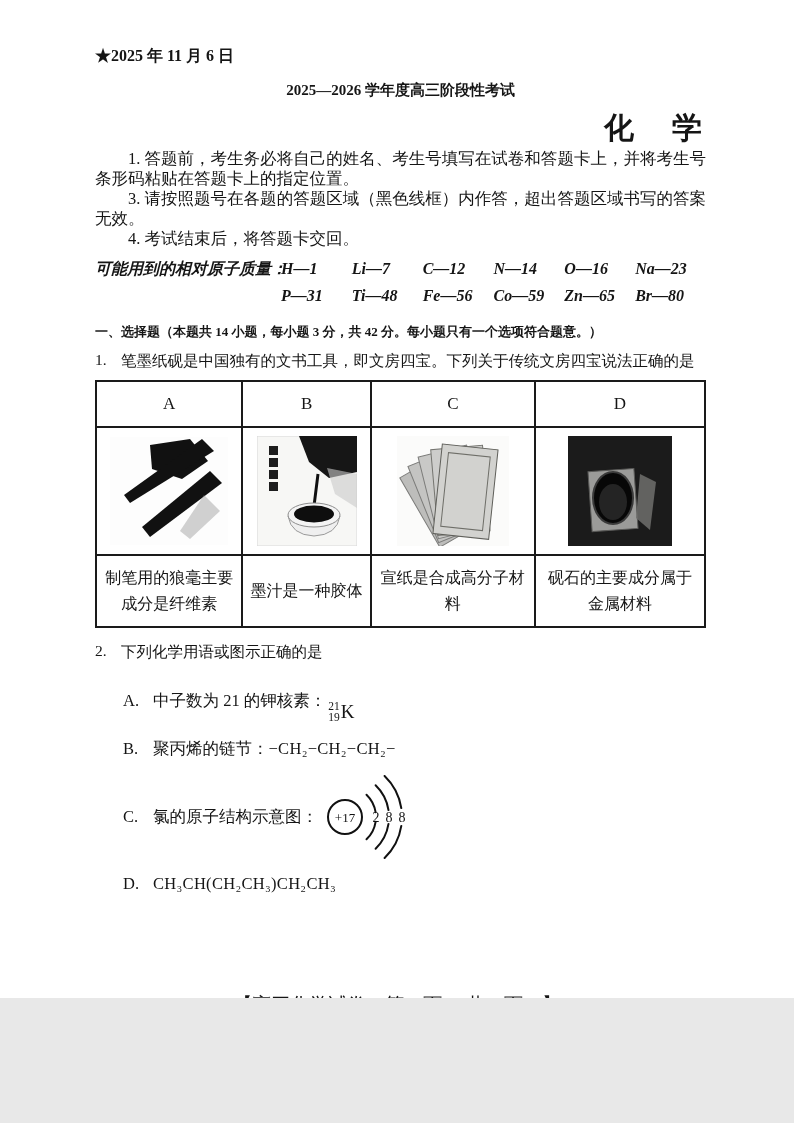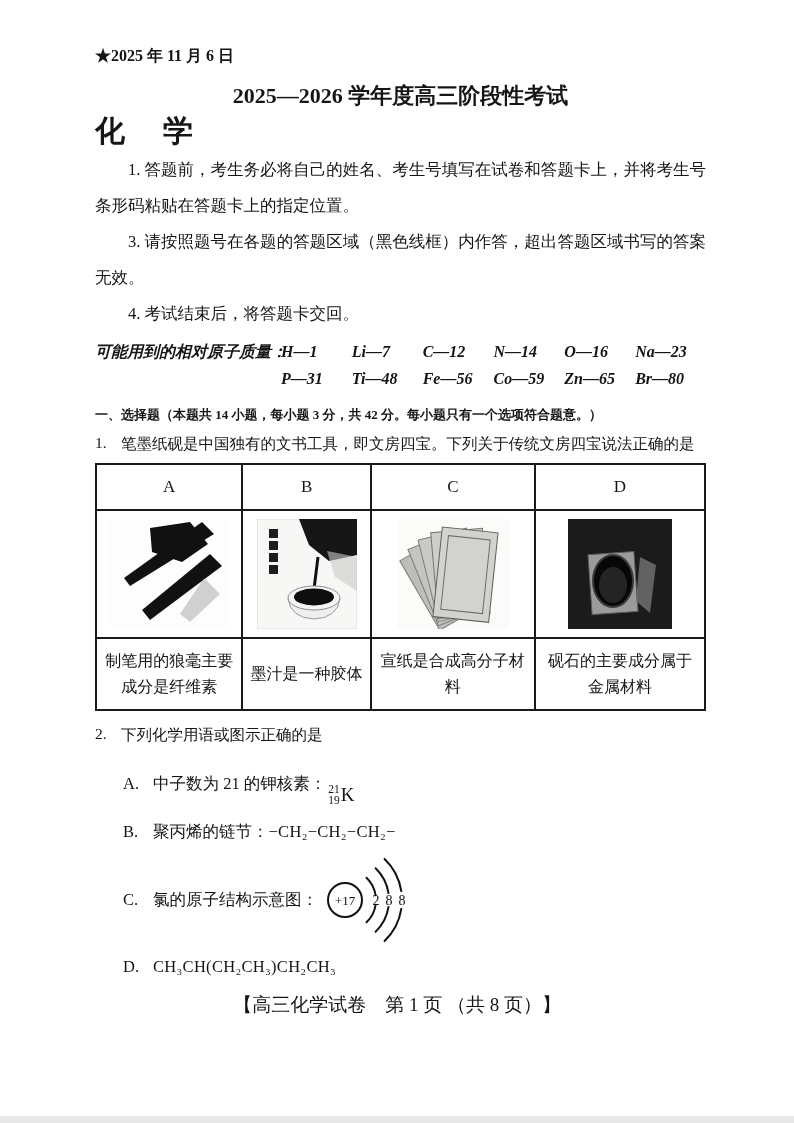--- a/index.html
+++ b/index.html
@@ -1,26 +1,26 @@
 <!DOCTYPE html>
 <html><head>
 <meta charset="utf-8">
 <style>
   html,body{margin:0;padding:0;background:#e8e8e8;}
   .page{
-    width:794px;height:1116px;background:#ffffff;color:#151515;
+    width:794px;height:998px;background:#ffffff;color:#151515;
     font-family:"Liberation Serif","DejaVu Serif",serif;
     position:relative;overflow:hidden;box-sizing:border-box;
     padding:46px 88px 0 95px;margin:0 auto;
   }
   .date-line{font-size:16px;font-weight:bold;}
-  .exam-title{text-align:center;font-weight:bold;font-size:22px;margin-top:14px;}
-  .subject-title{text-align:left;font-weight:bold;font-size:30px;letter-spacing:4px;}
+  .exam-title{text-align:center;font-weight:bold;font-size:15px;margin-top:14px;}
+  .subject-title{text-align:right;font-weight:bold;font-size:30px;margin-top:8px;letter-spacing:4px;}
   .notice-heading{font-weight:bold;font-size:17px;margin-top:10px;}
-  .para{font-size:16.5px;line-height:36px;text-indent:2em;text-align:justify;margin:0;}
+  .para{font-size:16.5px;line-height:20px;text-indent:2em;text-align:justify;margin:0;}
   .masses{margin-top:6px;font-weight:bold;font-size:16px;display:grid;
           grid-template-columns:186px repeat(6,1fr);line-height:27px;font-style:italic;}
   .masses .cell{white-space:nowrap;}
   .section-heading{font-weight:bold;font-size:13px;margin-top:14px;white-space:nowrap;}
   .q-line{font-size:15.5px;margin-top:10px;white-space:nowrap;display:flex;}
   .q-num{width:26px;flex:none;}
   .opt-table{width:100%;border-collapse:collapse;margin-top:8px;table-layout:fixed;}
   .opt-table td,.opt-table th{border:2px solid #1a1a1a;text-align:center;vertical-align:middle;}
   .opt-table th{height:42px;font-size:17px;font-weight:normal;}
   .img-cell{height:124px;}

